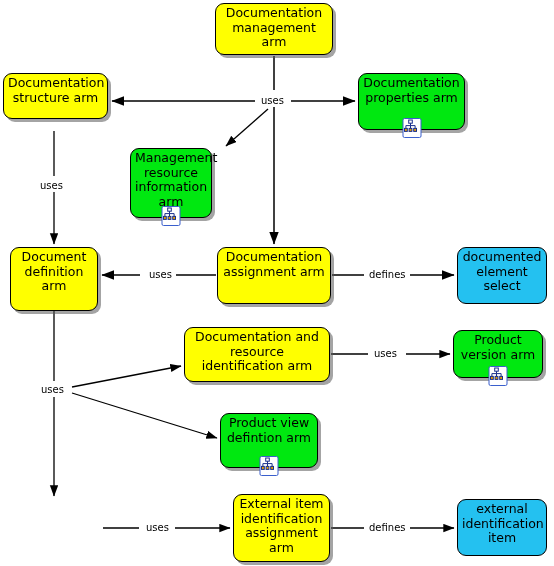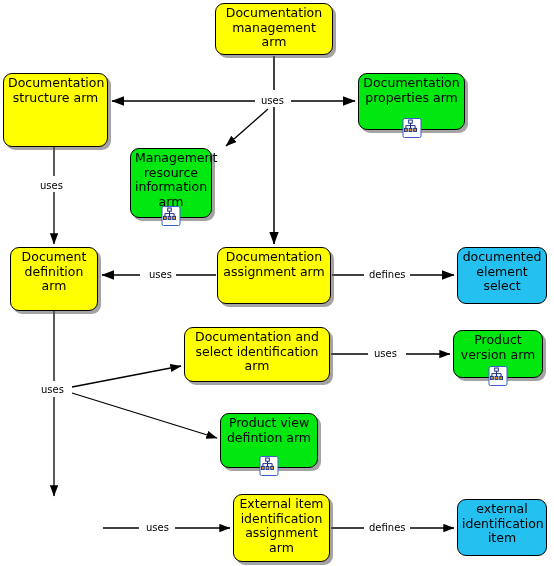--- a/index.html
+++ b/index.html
@@ -122,21 +122,21 @@
     <line x1="175" y1="528" x2="230" y2="528" stroke="#000" stroke-width="1.3" marker-end="url(#arrow)"></line>
 
     <line x1="331" y1="528" x2="364" y2="528" stroke="#000" stroke-width="1.3"></line>
     <line x1="410" y1="528" x2="454" y2="528" stroke="#000" stroke-width="1.3" marker-end="url(#arrow)"></line>
   </svg>
 
   <div class="node node-yellow" style="left:215px;top:3px;width:118px;height:52px;">
     <span class="node-label">Documentation management arm</span>
   </div>
 
-  <div class="node node-yellow" style="left:3px;top:73px;width:105px;height:74px;">
+  <div class="node node-yellow" style="left:3px;top:73px;width:105px;height:46px;">
     <span class="node-label">Documentation structure arm</span>
   </div>
 
   <div class="node node-green" style="left:358px;top:73px;width:107px;height:57px;">
     <span class="node-label">Documentation properties arm</span>
     <span class="tree-icon">
       <svg width="14" height="15" viewBox="0 0 14 15">
         <rect x="5.2" y="1" width="3.6" height="3.2" fill="#ffffff" stroke="#1a2f8c" stroke-width="1"></rect>
         <line x1="7" y1="4.2" x2="7" y2="6.6" stroke="#1a2f8c" stroke-width="1"></line>
         <line x1="2.4" y1="6.6" x2="11.6" y2="6.6" stroke="#1a2f8c" stroke-width="1"></line>
@@ -173,21 +173,21 @@
 
   <div class="node node-yellow" style="left:217px;top:247px;width:114px;height:57px;">
     <span class="node-label">Documentation assignment arm</span>
   </div>
 
   <div class="node node-cyan" style="left:457px;top:247px;width:90px;height:57px;">
     <span class="node-label">documented element select</span>
   </div>
 
   <div class="node node-yellow" style="left:184px;top:327px;width:146px;height:55px;">
-    <span class="node-label">Documentation and select identification arm</span>
+    <span class="node-label">Documentation and resource identification arm</span>
   </div>
 
   <div class="node node-green" style="left:453px;top:330px;width:90px;height:48px;">
     <span class="node-label">Product version arm</span>
     <span class="tree-icon">
       <svg width="14" height="15" viewBox="0 0 14 15">
         <rect x="5.2" y="1" width="3.6" height="3.2" fill="#ffffff" stroke="#1a2f8c" stroke-width="1"></rect>
         <line x1="7" y1="4.2" x2="7" y2="6.6" stroke="#1a2f8c" stroke-width="1"></line>
         <line x1="2.4" y1="6.6" x2="11.6" y2="6.6" stroke="#1a2f8c" stroke-width="1"></line>
         <line x1="2.4" y1="6.6" x2="2.4" y2="9.4" stroke="#1a2f8c" stroke-width="1"></line>

